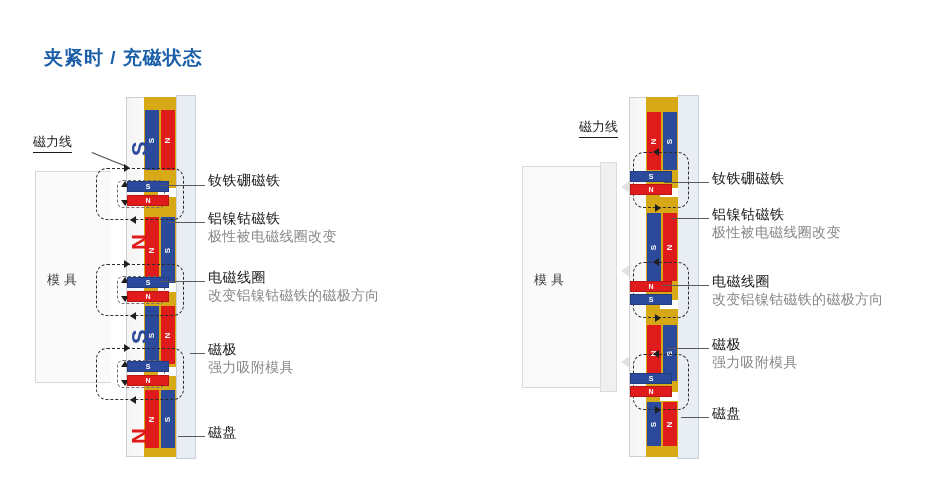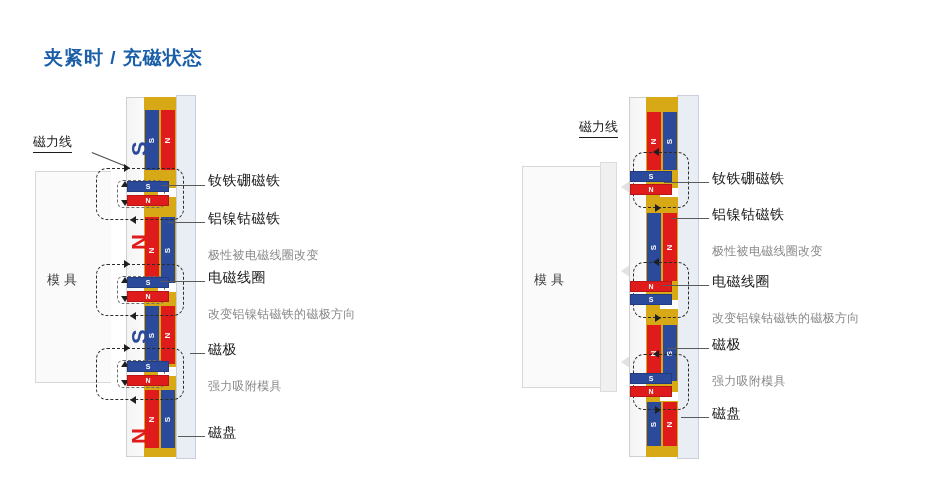--- a/index.html
+++ b/index.html
@@ -133,24 +133,24 @@
 
   
   .callout { position: absolute; white-space: nowrap; }
   .callout .c-title {
     font-size: 14px;
     color: #1c1c1c;
     font-weight: normal;
     letter-spacing: 0.5px;
   }
   .callout .c-sub {
-    font-size: 12px;
+    font-size: 14px;
     color: #8a8a8a;
     letter-spacing: 0.3px;
-    margin-top: 19px;
+    margin-top: 0;
     text-align: center;
   }
   .leader {
     position: absolute;
     background: #5a5a5a;
     height: 1px;
   }
 
   .flux-label {
     position: absolute;

